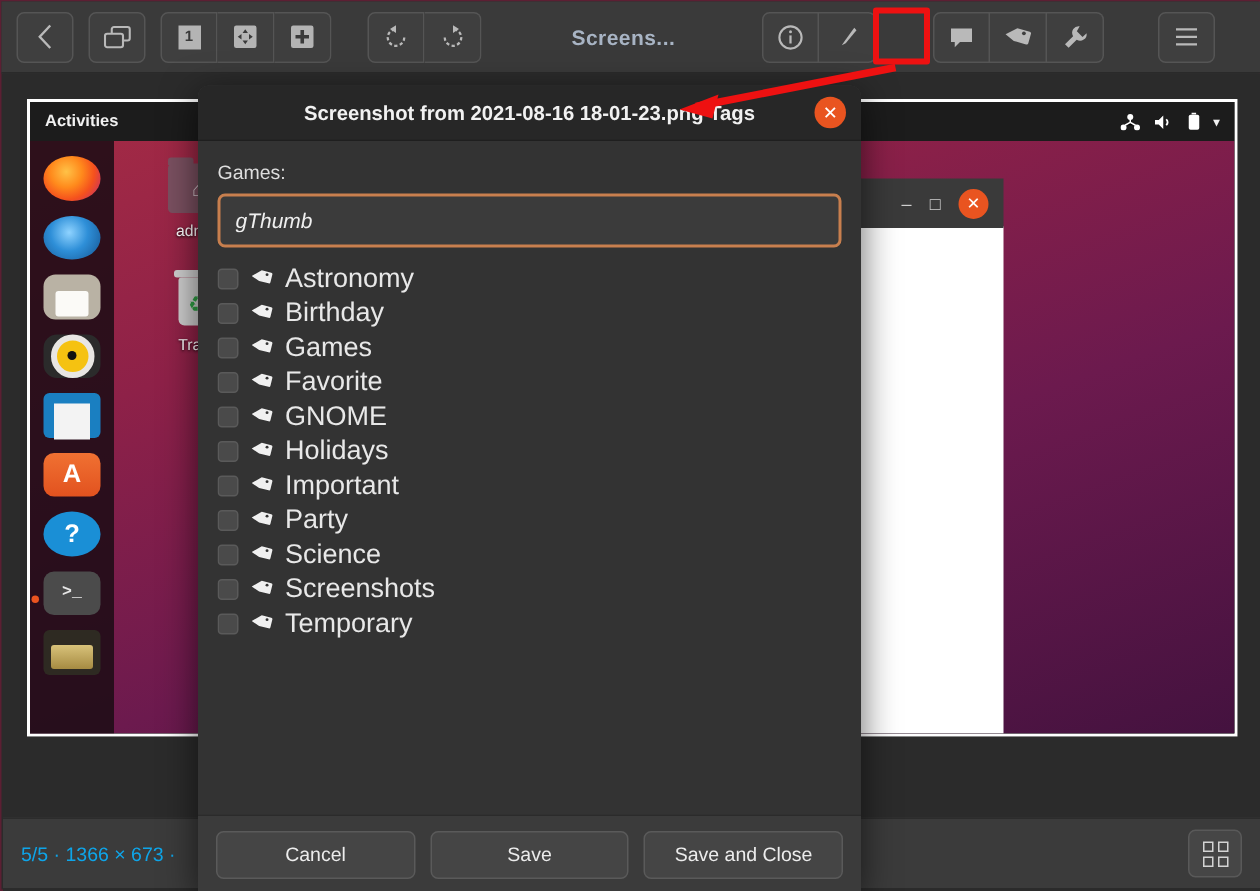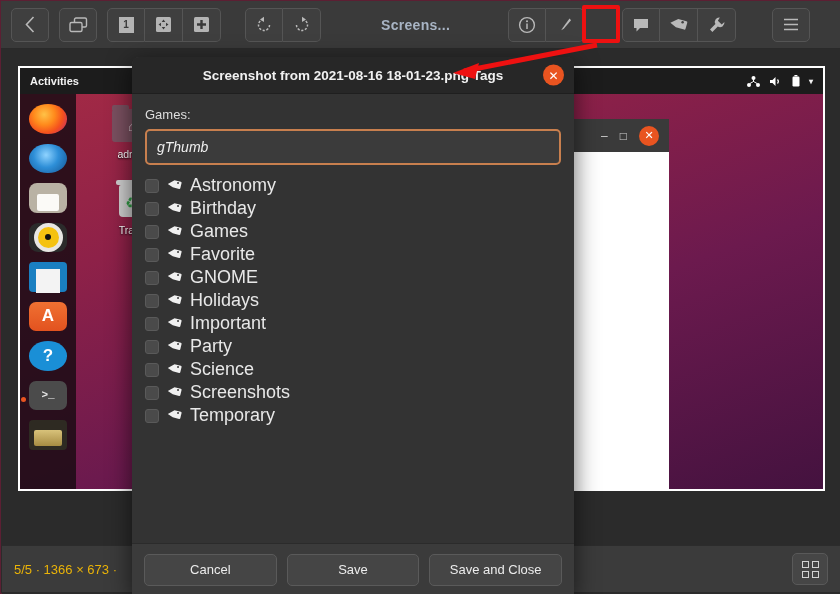--- a/index.html
+++ b/index.html
@@ -141,21 +141,21 @@
 
   
   .statusbar {
     position: absolute; left: 1px; bottom: 1px;
     width: 838px; height: 47px;
     background: #3b3b3b;
     border-top: 1px solid #2c2c2c;
     display: flex; align-items: center;
     padding: 0 12px;
   }
-  .status-text { color: #eab308; font-size: 13px; }
+  .status-text { color: #0ea5e9; font-size: 13px; }
   .status-right { margin-left: auto; }
   .grid-btn {
     width: 36px; height: 32px; border: 1px solid #595959; border-radius: 5px;
     background: #464646; display: flex; align-items: center; justify-content: center;
     cursor: pointer;
   }
   .grid-btn .g4 { display:grid; grid-template-columns: repeat(2,7px); grid-template-rows: repeat(2,7px); gap:3px; }
   .grid-btn .g4 i { border: 1.5px solid #d4d4d4; display:block; }
 
   

